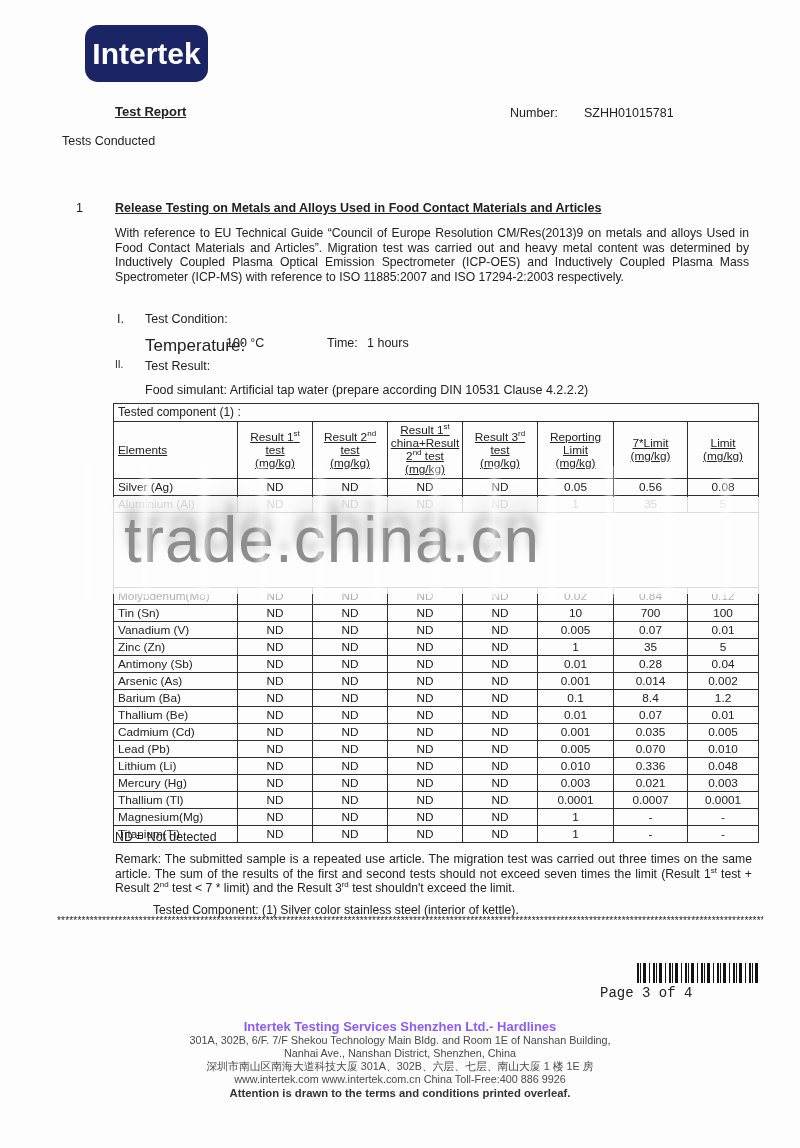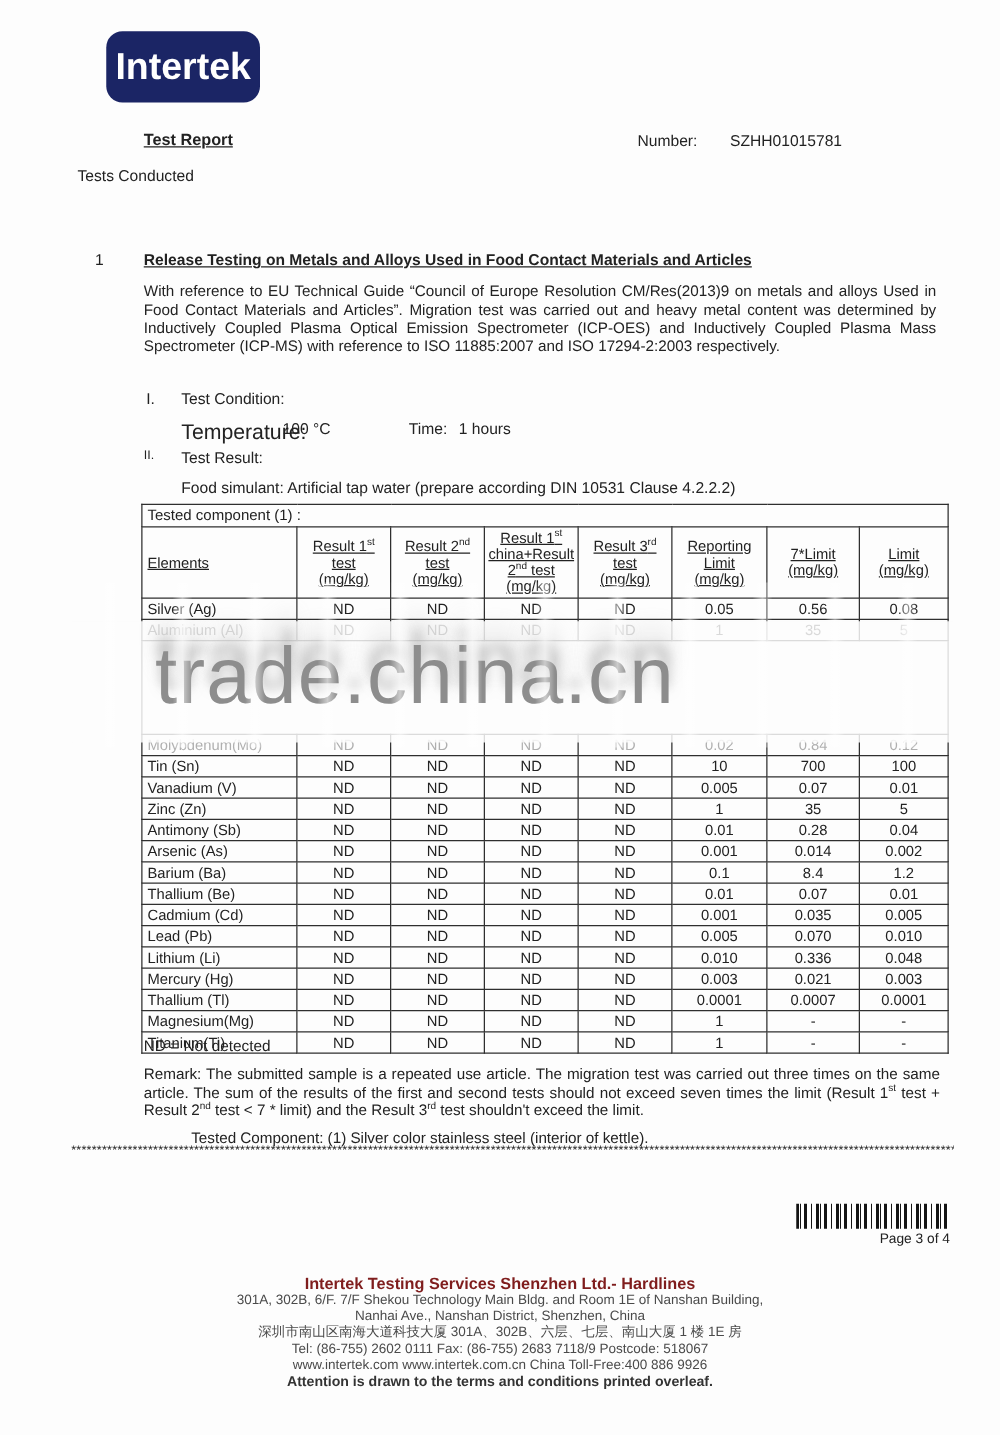--- a/index.html
+++ b/index.html
@@ -54,24 +54,24 @@
   
   .nd-note{position:absolute;left:115px;top:830px;font-size:12.3px;}
   .remark{position:absolute;left:115px;top:852px;width:637px;font-size:12.2px;line-height:14.7px;text-align:justify;}
   .tested-component{position:absolute;left:134px;top:903px;font-size:12.2px;margin-left:19px;}
   .asterisk-divider{position:absolute;left:57px;top:915px;width:706px;font-size:10px;
     letter-spacing:0.2px;white-space:nowrap;overflow:hidden;color:#222;}
   
   .barcode{position:absolute;left:637px;top:963px;width:122px;height:20px;
     background:repeating-linear-gradient(90deg,#141414 0 2px,#ffffff 2px 3px,#141414 3px 4px,
       #ffffff 4px 6px,#141414 6px 9px,#ffffff 9px 12px,#141414 12px 13px,#ffffff 13px 16px);}
-  .page-indicator{position:absolute;left:600px;top:985px;width:160px;text-align:right;font-size:11px;}
+  .page-indicator{position:absolute;left:600px;top:985px;width:160px;text-align:left;font-size:14px;font-family:Liberation Mono, monospace;}
   
   .footer{position:absolute;left:0;top:1019px;width:800px;text-align:center;}
-  .f-en{font-size:13px;font-weight:bold;line-height:15px;color:#7f1d1d;}
+  .f-en{font-size:13px;font-weight:bold;line-height:15px;color:#8b5cf6;}
   .f-cn{font-size:13.5px;font-weight:bold;line-height:17px;color:#2a2a2a;}
   .f-small{font-size:10.8px;color:#4a4a4a;line-height:13px;}
   .f-terms{font-size:11.3px;font-weight:bold;color:#333;margin-top:1px;}
 </style>
 </head>
 <body>
 
 <div class="page">
 
   <div class="logo">
@@ -309,18 +309,17 @@
   <div class="asterisk-divider">**********************************************************************************************************************************************************************************</div>
 
   <div class="barcode"></div>
   <div class="page-indicator">Page 3 of 4</div>
 
   <div class="footer">
     <div class="f-en">Intertek Testing Services Shenzhen Ltd.- Hardlines</div>
     <div class="f-small">301A, 302B, 6/F. 7/F Shekou Technology Main Bldg. and Room 1E of Nanshan Building,</div>
     <div class="f-small">Nanhai Ave., Nanshan District, Shenzhen, China</div>
     <div class="f-small">深圳市南山区南海大道科技大厦 301A、302B、六层、七层、南山大厦 1 楼 1E 房</div>
-    <div class="f-small">Tel: (86-755) 2602 0111  Fax: (86-755) 2683 7118/9  Postcode: 518067</div>
     <div class="f-small">www.intertek.com  www.intertek.com.cn  China Toll-Free:400 886 9926</div>
     <div class="f-terms">Attention is drawn to the terms and conditions printed overleaf.</div>
   </div>
 
 </div>
 
 </body></html>

